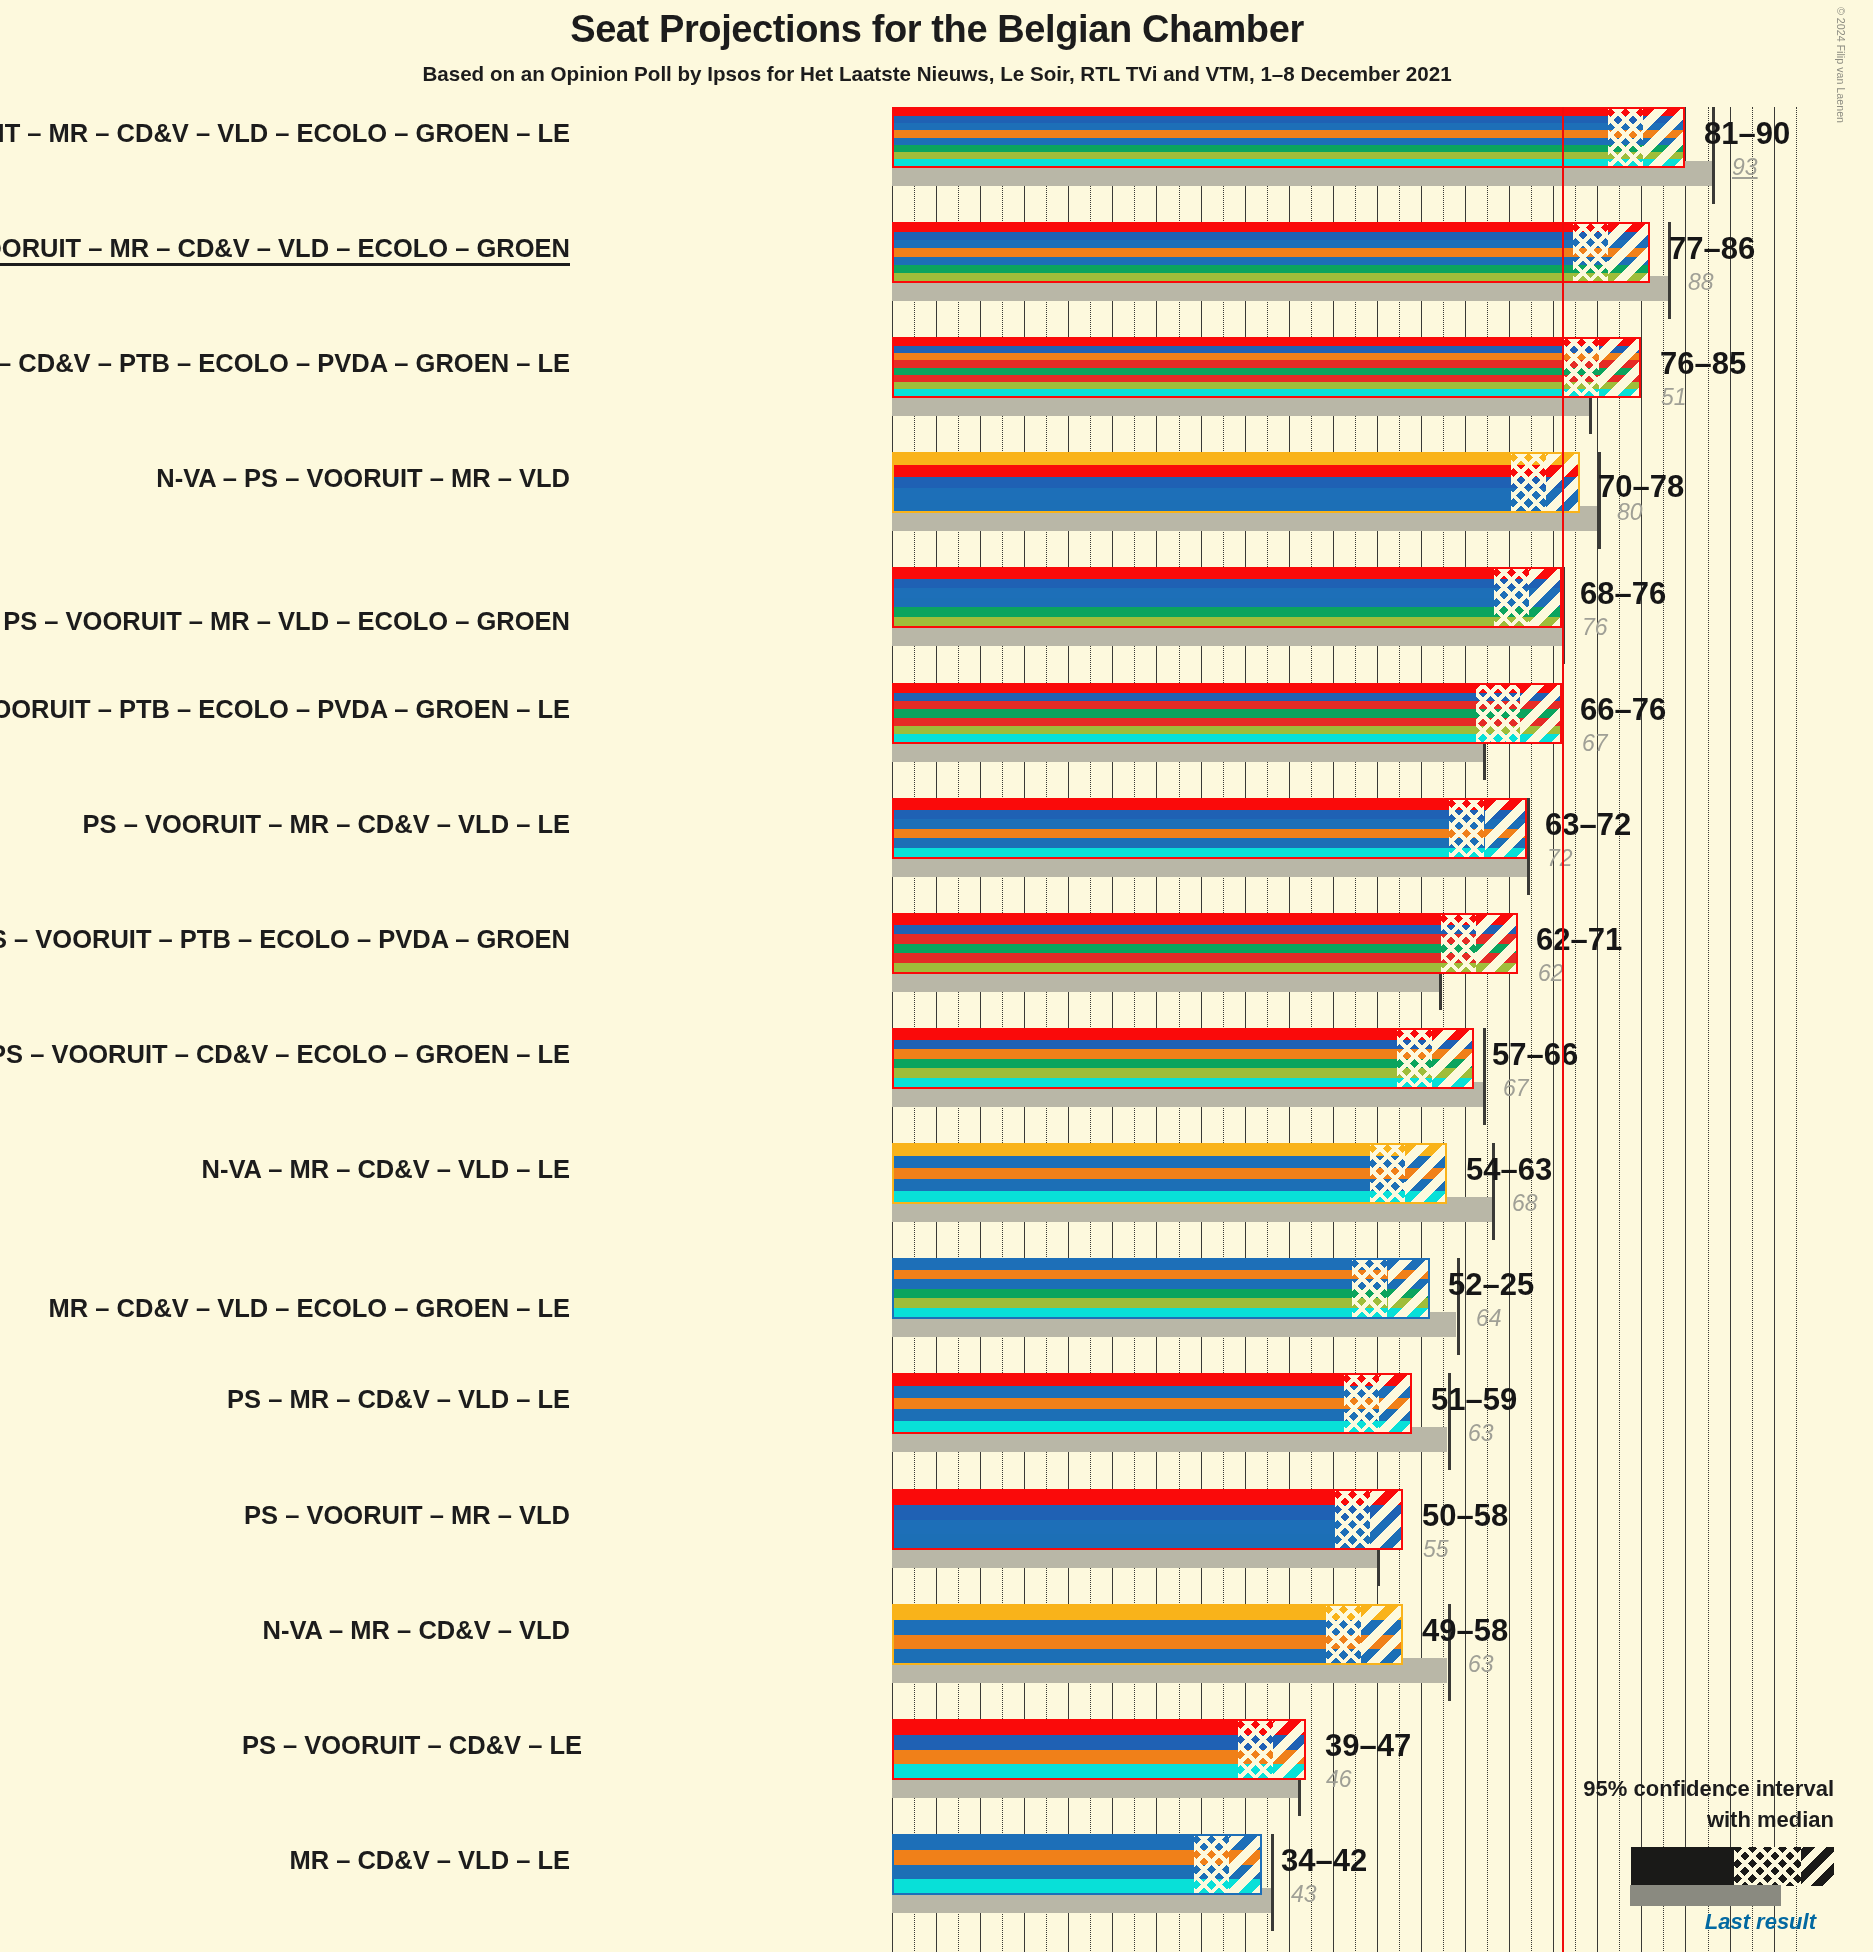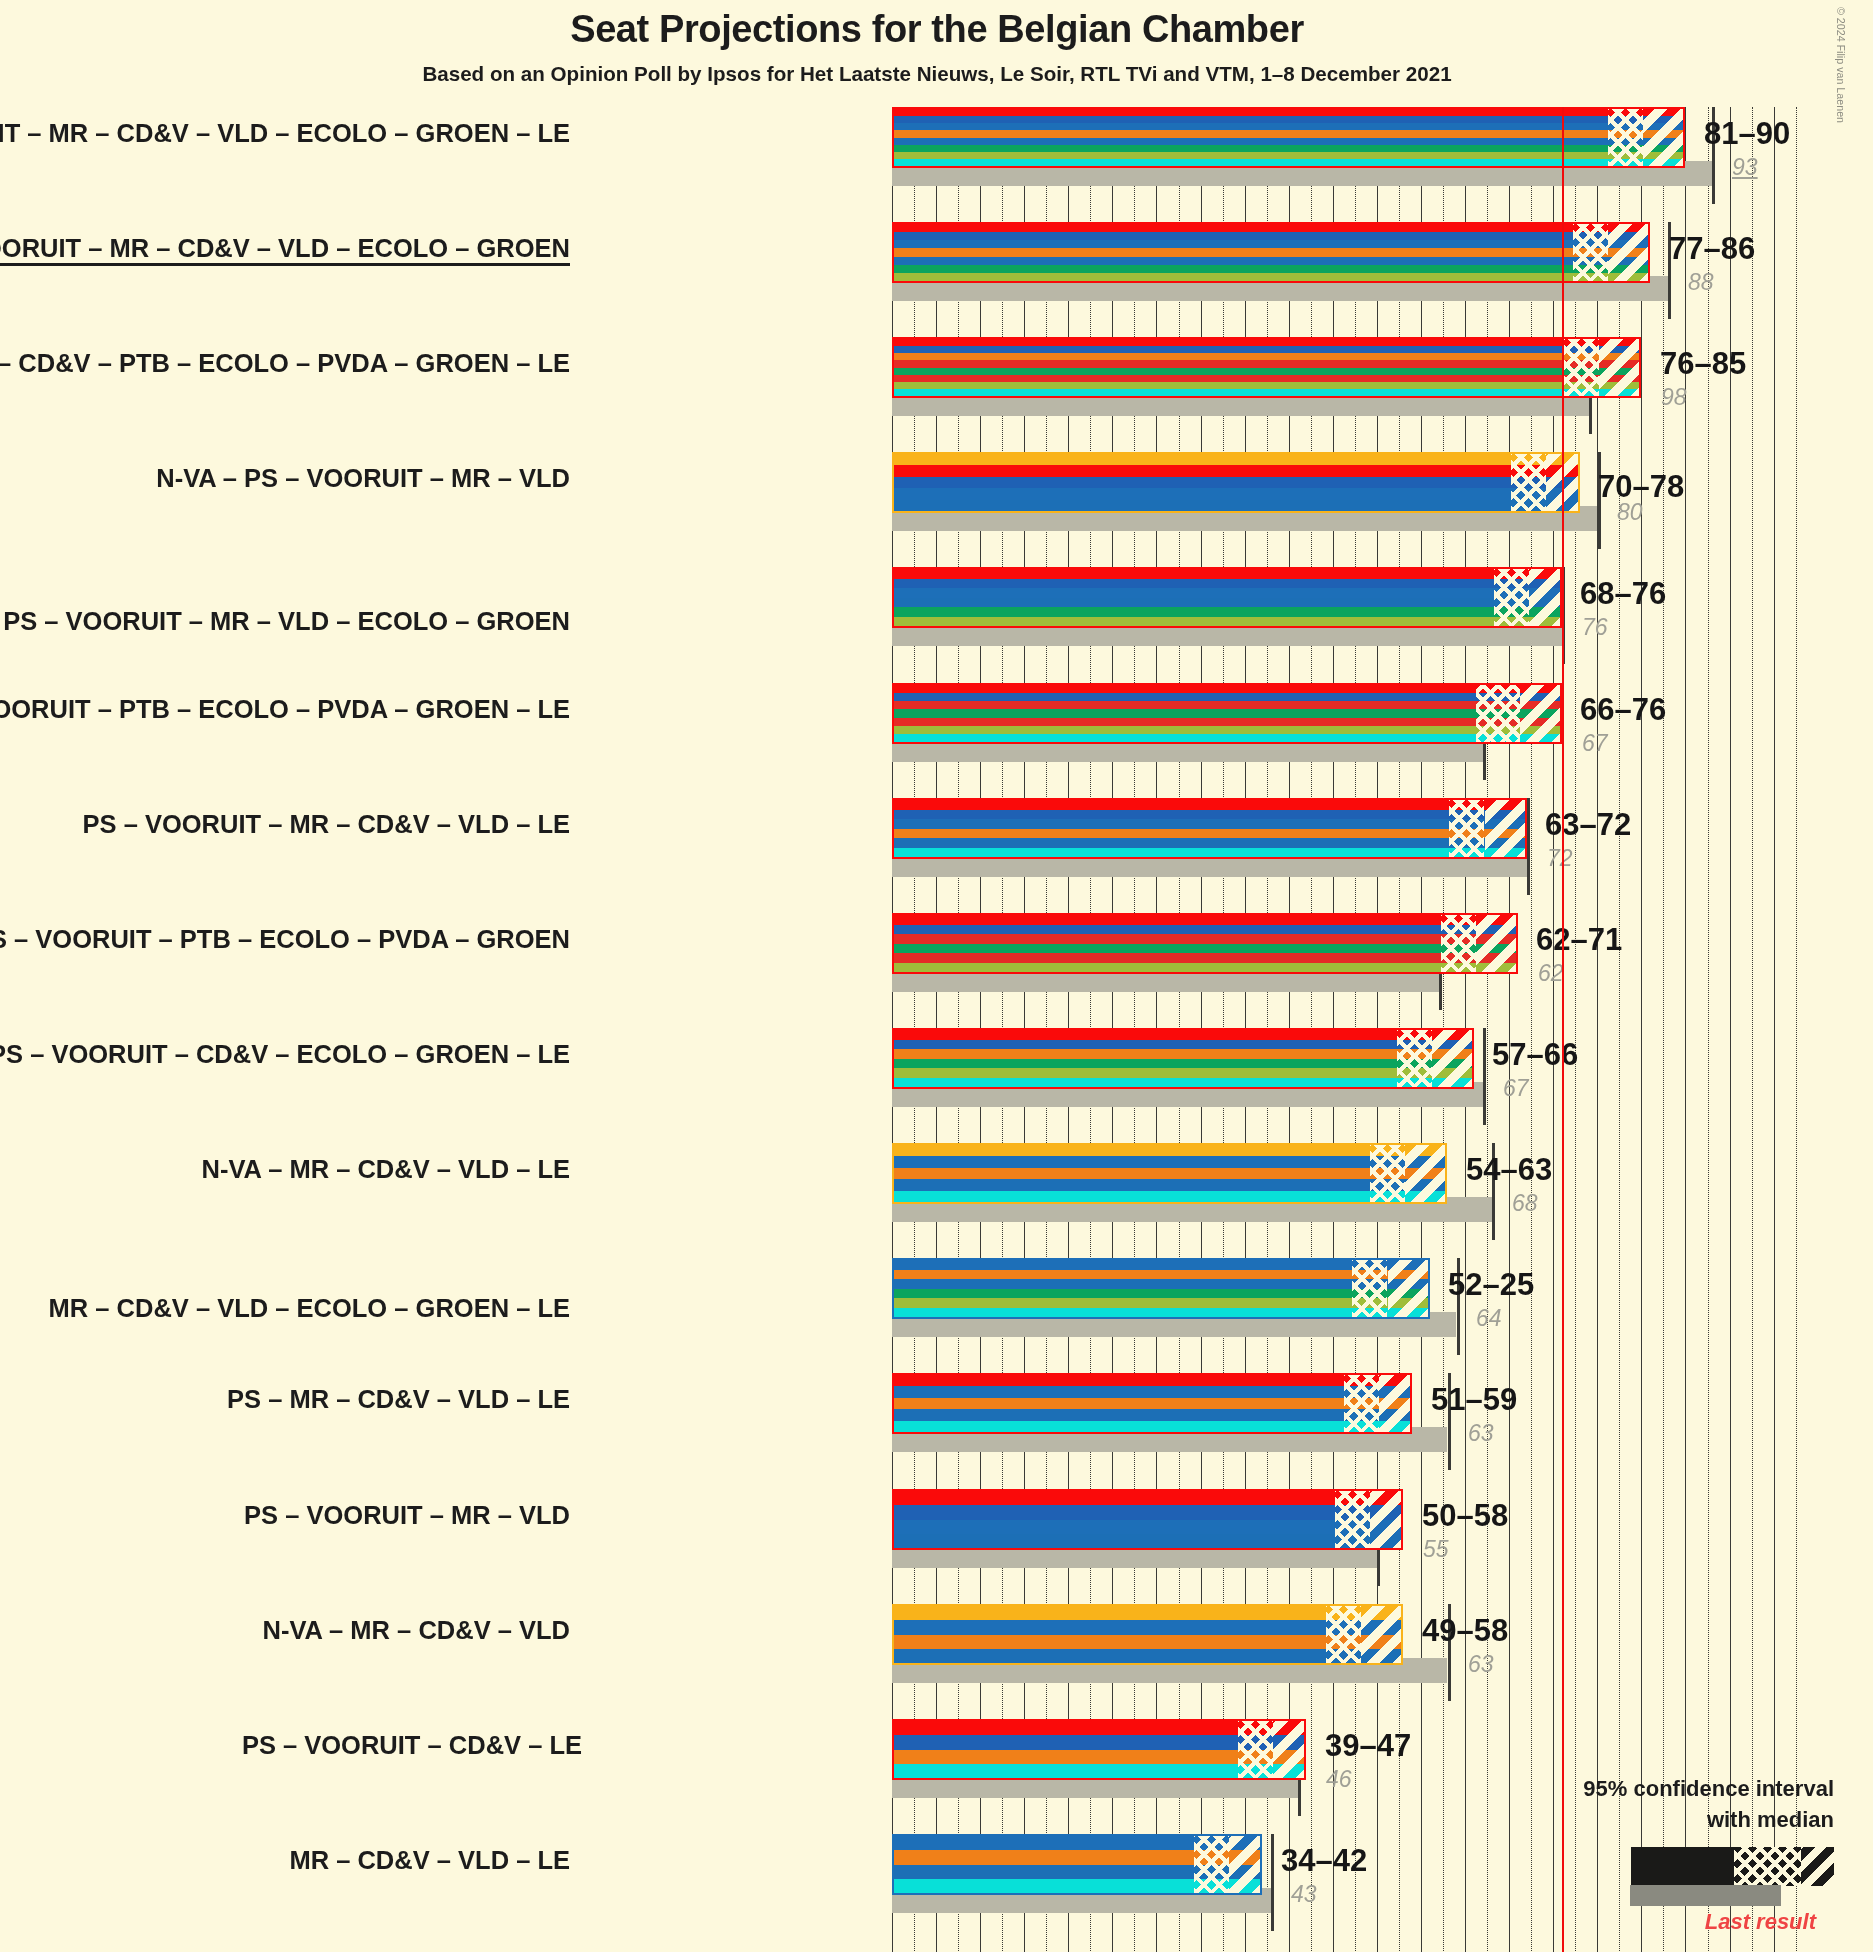--- a/index.html
+++ b/index.html
@@ -112,21 +112,21 @@
   .legend-diag{
     position:absolute;right:0;top:0;bottom:0;width:33px;
     background-image:
       repeating-linear-gradient(-45deg, #fdf9dd 0 8.2px, transparent 8.2px 16.4px);
   }
   .legend-last{
     position:absolute;height:21.4px;width:151px;background:#8a8a80;
   }
   .legend-lastlbl{
     position:absolute;
-    font-size:22px;font-style:italic;font-weight:bold;color:#ef4444;
+    font-size:22px;font-style:italic;font-weight:bold;color:#0369a1;
     white-space:nowrap;text-align:right;
   }
 </style>
 </head>
 <body>
 
 <div id="root">
 
   <div class="title">Seat Projections for the Belgian Chamber</div>
   <div class="subtitle">Based on an Opinion Poll by Ipsos for Het Laatste Nieuws, Le Soir, RTL TVi and VTM, 1–8 December 2021</div>
@@ -237,21 +237,21 @@
               <i style="background: rgb(11, 164, 94);"></i>
               <i style="background: rgb(229, 43, 38);"></i>
               <i style="background: rgb(159, 189, 58);"></i>
               <i style="background: rgb(8, 224, 216);"></i>
             </div>
             <div class="ovl cross" style="left: 670px; width: 35px;"></div>
             <div class="ovl diag" style="left: 705px; width: 44px;"></div>
           </div>
         </div>
         <div class="range" style="left: 1660px; top: 9px;">76–85</div>
-        <div class="lastval" style="left: 1661px; top: 47px;">98</div>
+        <div class="lastval" style="left: 1661px; top: 47px;">51</div>
       </div>
       <div class="row" style="top: 452px; height: 86px;">
         <div class="rowlabel" style="top: 12.3px;">N-VA – PS – VOORUIT – MR – VLD</div>
         <div class="lastbar" style="top: 54px; width: 705px;"></div>
         <div class="lasttick" style="left: 1598px; top: 0px; height: 97px;"></div>
         <div class="barwrap" style="top: 0px; width: 688px;">
           <div class="bar" style="width: 688px; border: 2.5px solid rgb(249, 179, 26);">
             <div class="stripes">
               <i style="background: rgb(249, 179, 26);"></i>
               <i style="background: rgb(250, 10, 10);"></i>

